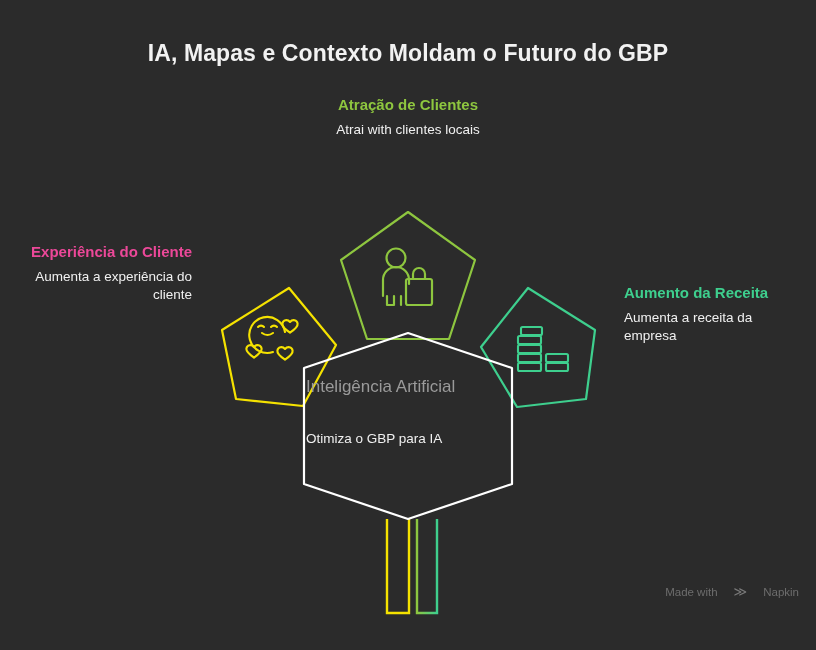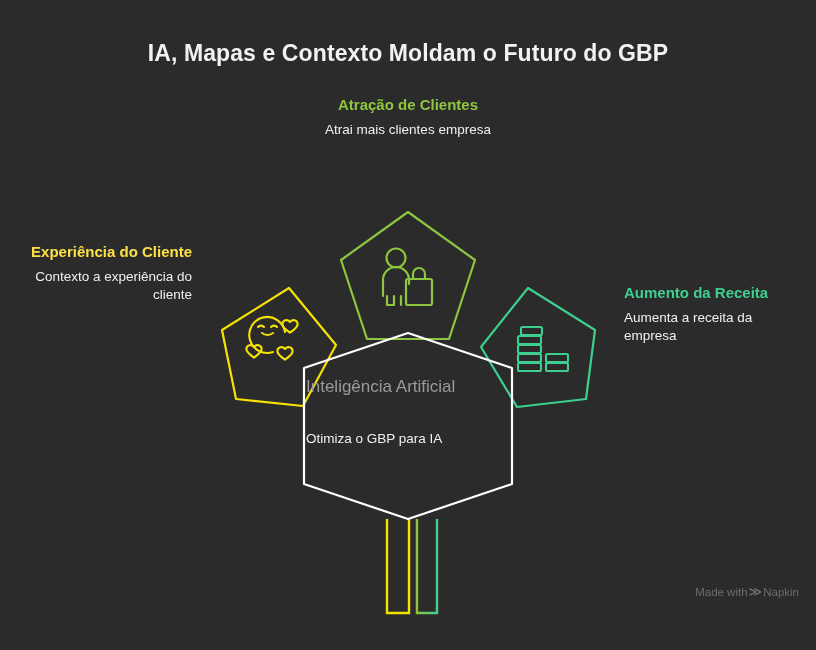--- a/index.html
+++ b/index.html
@@ -64,21 +64,21 @@
   }
   #label-attraction .head { color: #8ec63f; }
 
   
   #label-experience {
     left: 20px;
     top: 243px;
     width: 172px;
     text-align: right;
   }
-  #label-experience .head { color: #fde047; }
+  #label-experience .head { color: #ec4899; }
 
   
   #label-revenue {
     left: 624px;
     top: 255px;
     width: 178px;
     text-align: left;
     margin-top: 29px;
   }
   #label-revenue .head { color: #3ecf8e; }
@@ -105,21 +105,21 @@
     line-height: 1.28;
     margin-top: 32px;
   }
 
   #watermark {
     position: absolute;
     right: 17px;
     bottom: 16px;
     display: flex;
     align-items: center;
-    gap: 1px;
+    gap: 16px;
     color: #6d6d6d;
     font-size: 11.5px;
     text-align: right;
   }
   #watermark .napkin-glyph {
     display: inline-block;
     line-height: 1;
     font-size: 13px;
     color: #7a7a7a;
   }
@@ -198,26 +198,26 @@
     </g>
 
     <g>
       <polygon points="408,333 512,368 512,484 408,519 304,484 304,368" fill="none" stroke="#ffffff" stroke-width="2.2" stroke-linejoin="round"></polygon>
     </g>
 
   </svg>
 
   <div class="lbl" id="label-attraction">
     <span class="head">Atração de Clientes</span>
-    <span class="desc">Atrai mais clientes empresa</span>
+    <span class="desc">Atrai with clientes locais</span>
   </div>
 
   <div class="lbl" id="label-experience">
     <span class="head">Experiência do Cliente</span>
-    <span class="desc">Contexto a experiência do cliente</span>
+    <span class="desc">Aumenta a experiência do cliente</span>
   </div>
 
   <div class="lbl" id="label-revenue">
     <span class="head">Aumento da Receita</span>
     <span class="desc">Aumenta a receita da empresa</span>
   </div>
 
   <div id="hub-text">
     <span class="hub-title">Inteligência Artificial</span>
     <span class="hub-desc">Otimiza o GBP para IA</span>

